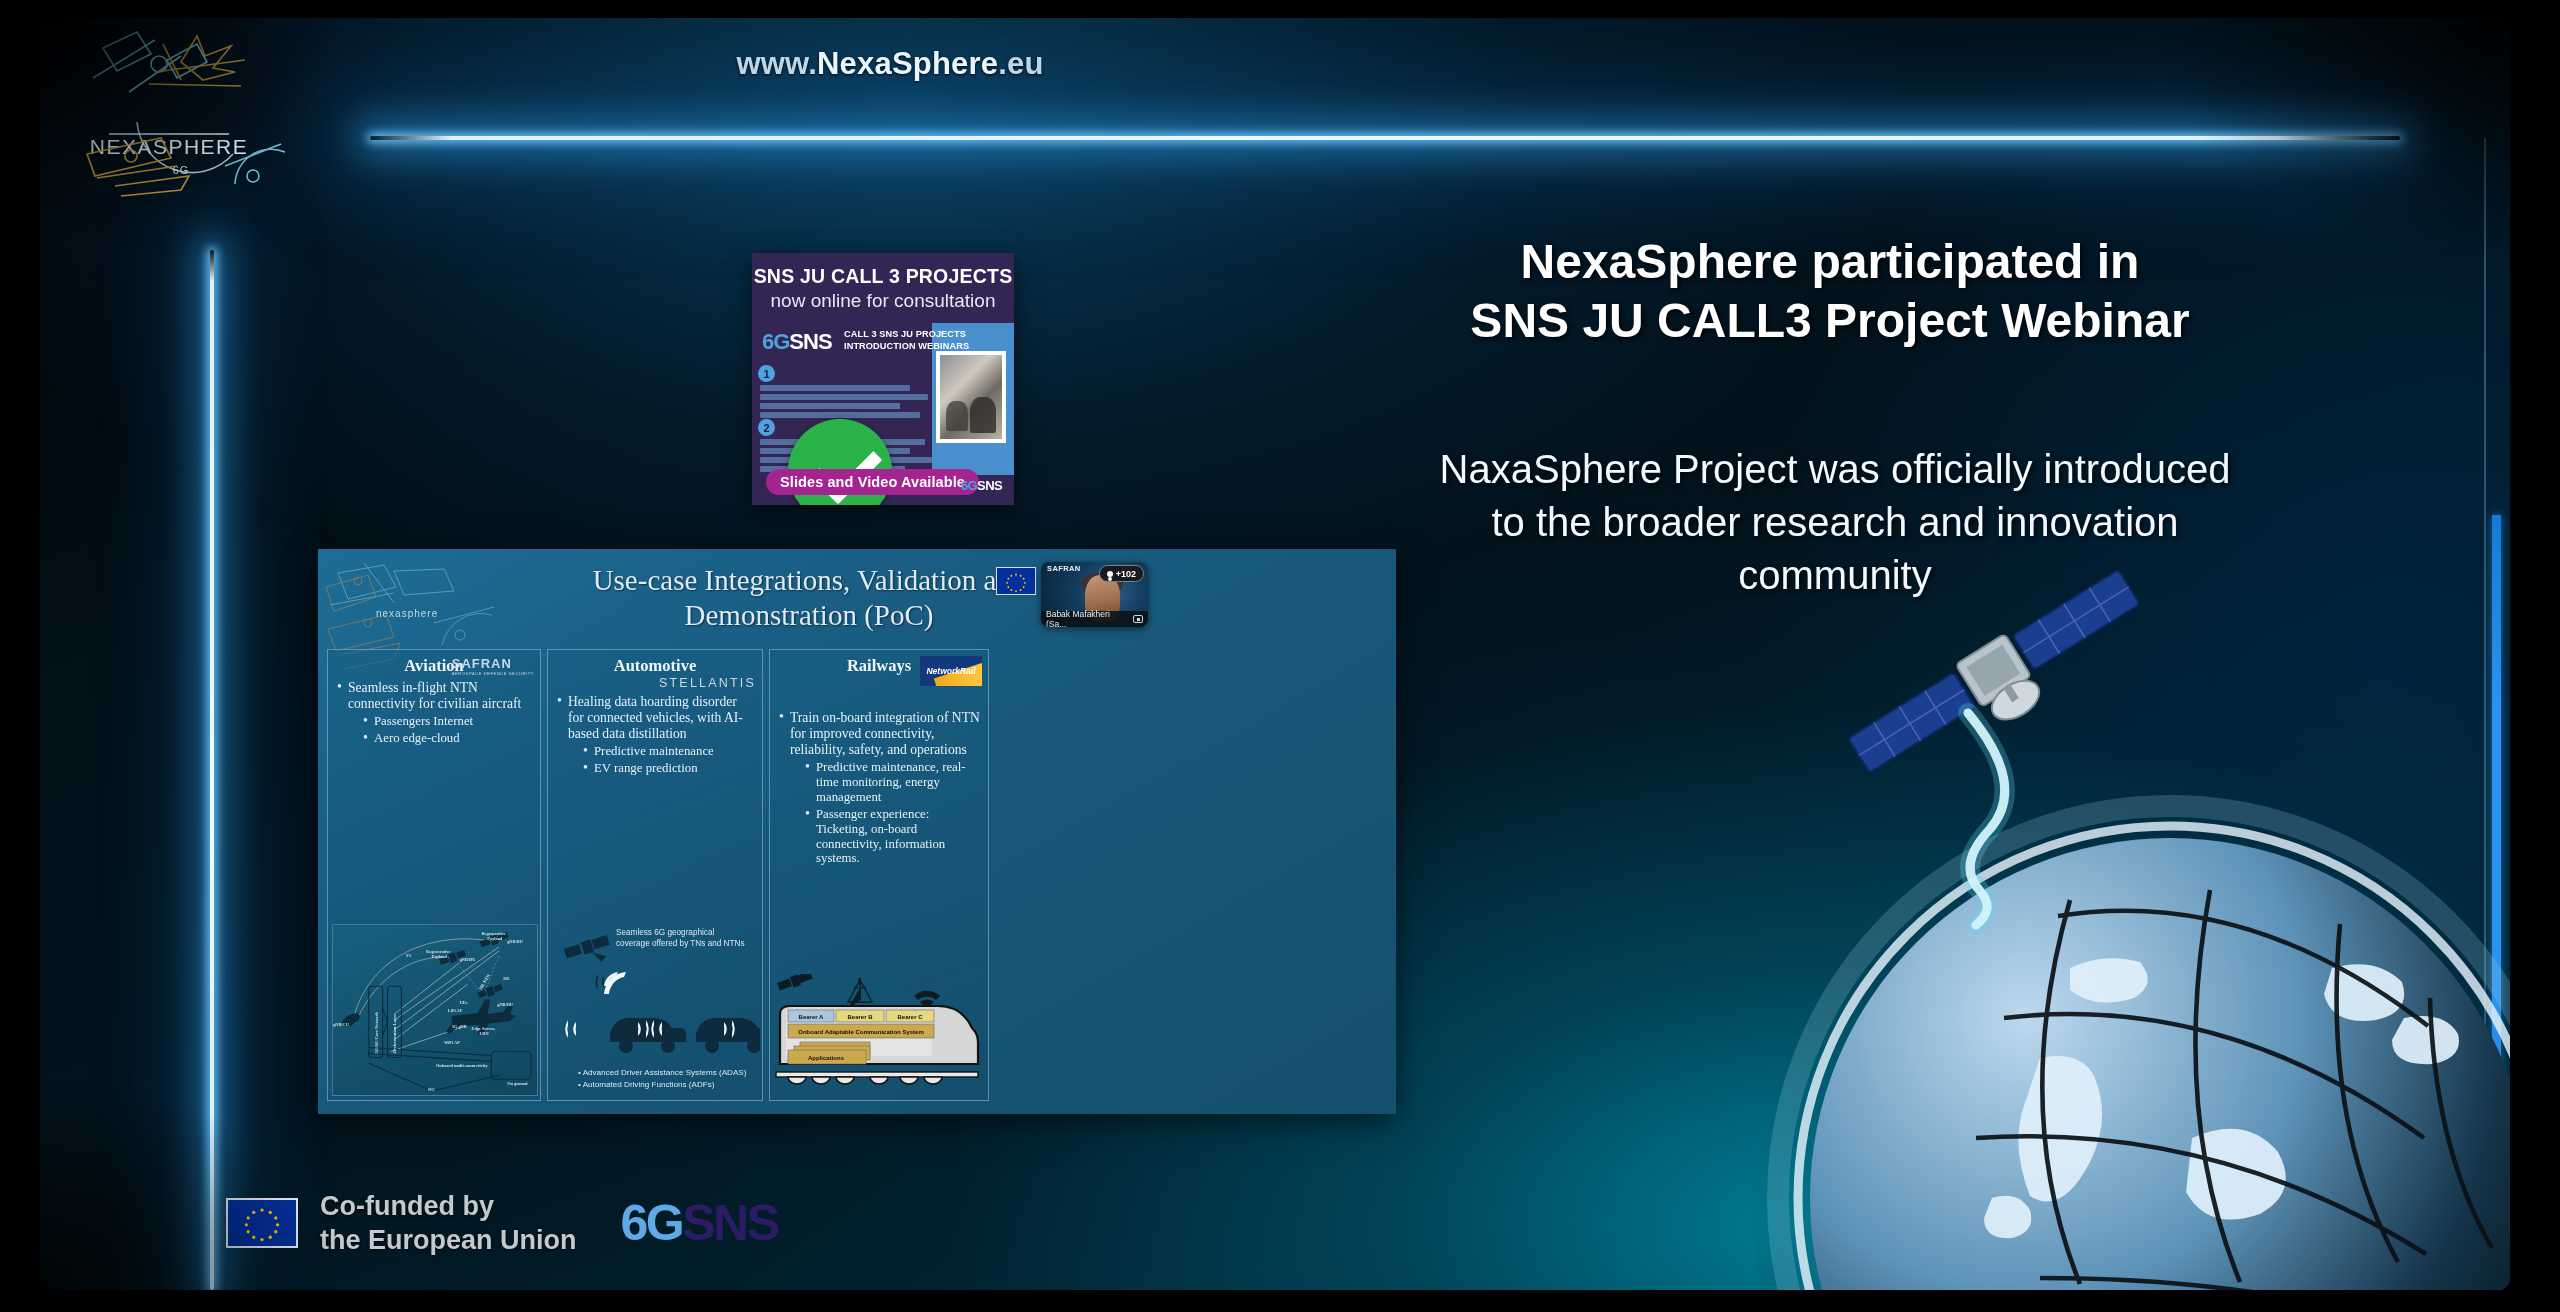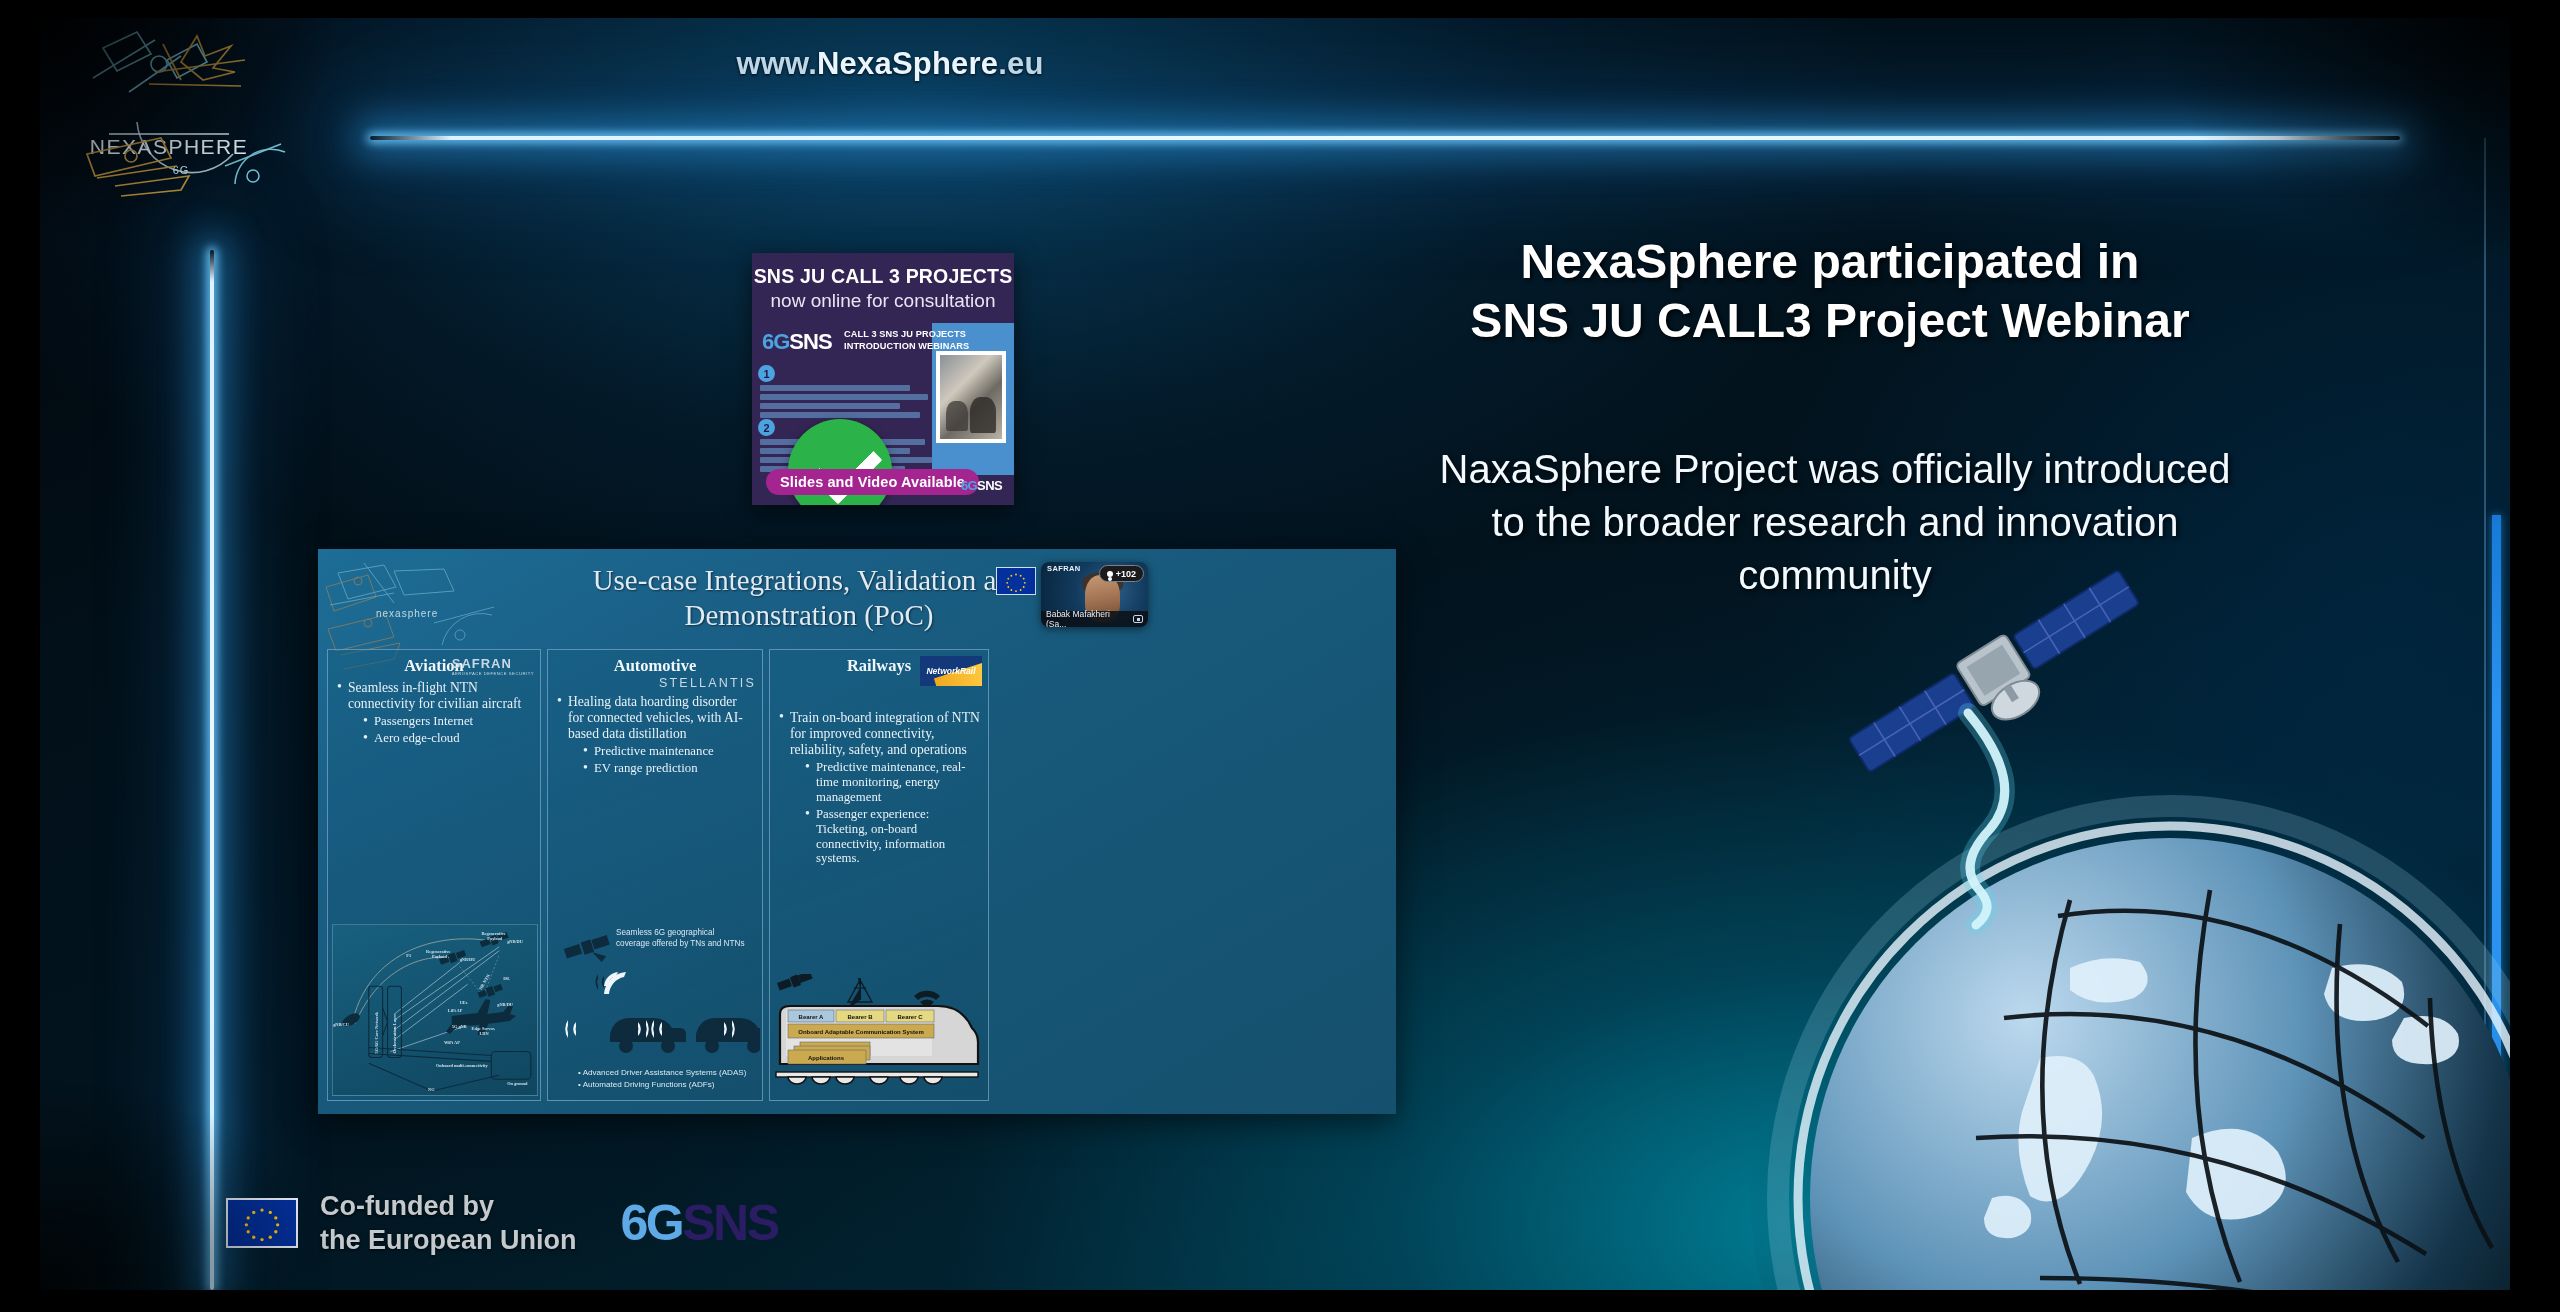--- a/index.html
+++ b/index.html
@@ -15,20 +15,21 @@
   
   #canvas{
     position:absolute;
     left:40px; top:18px; width:2470px; height:1272px;
     overflow:hidden;
     background:
       radial-gradient(ellipse 1500px 900px at 72% 95%, rgba(0,150,175,.80) 0%, rgba(0,110,140,.45) 28%, rgba(0,55,85,.10) 58%, rgba(0,0,0,0) 78%),
       radial-gradient(ellipse 1400px 700px at 35% 8%, rgba(10,70,105,.85) 0%, rgba(5,38,62,.45) 45%, rgba(0,0,0,0) 72%),
       radial-gradient(ellipse 900px 1000px at 95% 50%, rgba(0,40,70,.7) 0%, rgba(0,0,0,0) 70%),
       linear-gradient(160deg,#010409 0%,#021019 30%,#02141f 55%,#01222f 78%,#001a26 100%);
+    border-radius: 12px;
   }
   
   #vignette{
     position:absolute; inset:0; pointer-events:none;
     background:
       radial-gradient(ellipse 400px 300px at 0% 0%, rgba(0,0,0,.95) 0%, rgba(0,0,0,0) 75%),
       radial-gradient(ellipse 500px 340px at 100% 0%, rgba(0,0,0,.95) 0%, rgba(0,0,0,0) 72%),
       radial-gradient(ellipse 420px 300px at 0% 100%, rgba(0,0,0,.85) 0%, rgba(0,0,0,0) 72%);
   }
 

